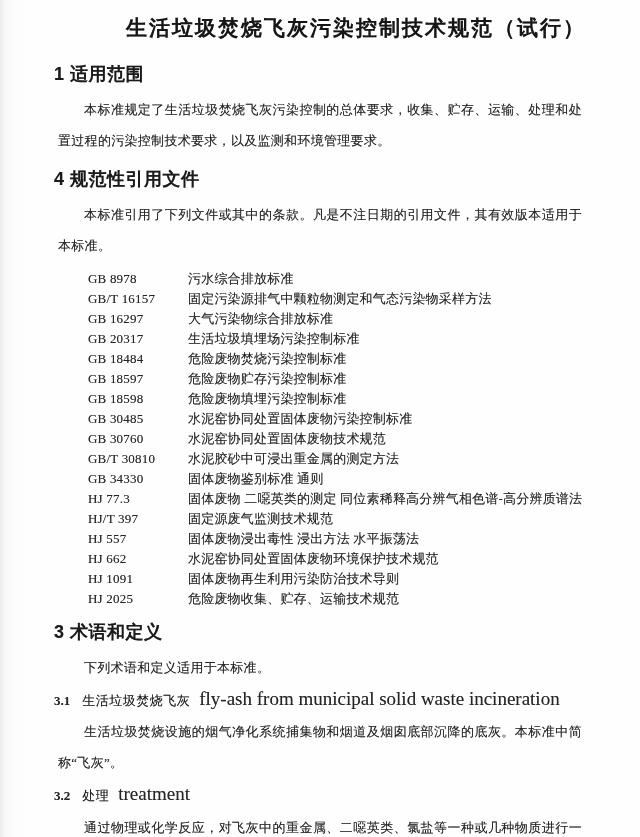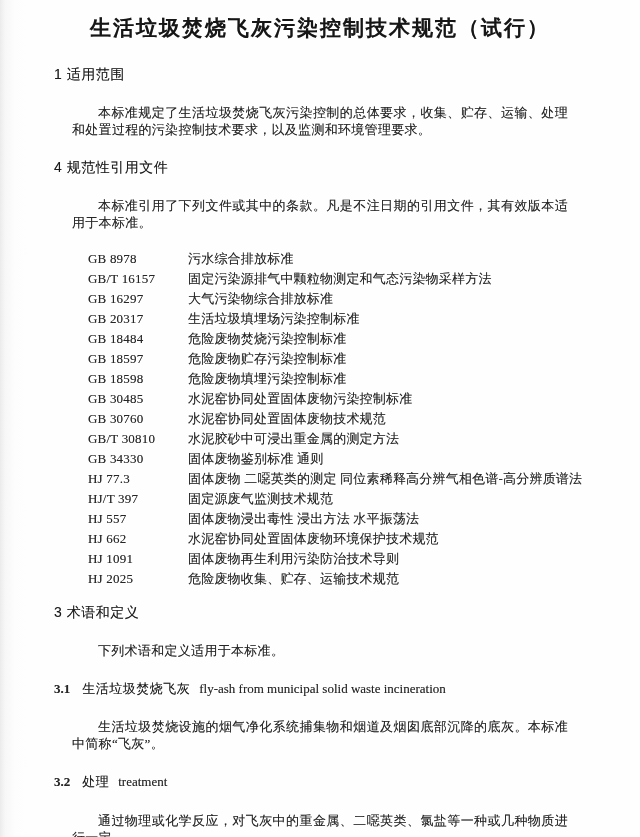--- a/index.html
+++ b/index.html
@@ -17,59 +17,59 @@
     font-family: "Liberation Serif", "DejaVu Serif", serif;
     font-size: 13px;
     text-shadow: 0 0 0.6px rgba(70,70,70,0.5);
   }
   .doc-title {
     margin: 0;
     font-family: "Liberation Sans", "DejaVu Sans", sans-serif;
     font-size: 21px;
     font-weight: bold;
     color: #161616;
-    text-align: center;
+    text-align: right;
     letter-spacing: 2px;
     line-height: 28px;
     white-space: nowrap;
   }
   .sec-heading {
     margin: 12px 0 8px 0;
     font-family: "Liberation Sans", "DejaVu Sans", sans-serif;
-    font-size: 14px;
-    font-weight: normal;
+    font-size: 18px;
+    font-weight: bold;
     color: #1b1b1b;
     letter-spacing: 0.5px;
     line-height: 23px;
   }
   .sec-heading.first { margin-top: 21px; }
   .body-para {
-    margin: 18px;
-    line-height: 17px;
+    margin: 4px;
+    line-height: 31px;
     letter-spacing: 0.3px;
     text-align: justify;
     text-indent: 2em;
   }
   .ref-list { margin: 8px 0 0 34px; }
   .ref-row { line-height: 20px; white-space: nowrap; letter-spacing: 0.2px; }
   .ref-code { display: inline-block; width: 100px; }
   .term-line { margin: 0; line-height: 23.4px; white-space: nowrap; }
   .term-num {
     font-family: "Liberation Serif", "DejaVu Serif", serif;
     font-weight: bold;
     margin-right: 12px;
   }
   .term-zh {
     font-family: "Liberation Sans", "DejaVu Sans", sans-serif;
     font-weight: normal;
     letter-spacing: 0.5px;
     margin-right: 9px;
     color: #1b1b1b;
   }
-  .term-en { font-size: 13px; }
+  .term-en { font-size: 19px; }
 </style>
 </head>
 <body>
 
 <div class="page">
 
   <h1 class="doc-title">生活垃圾焚烧飞灰污染控制技术规范（试行）</h1>
 
   <section>
     <h2 class="sec-heading first">1 适用范围</h2>

